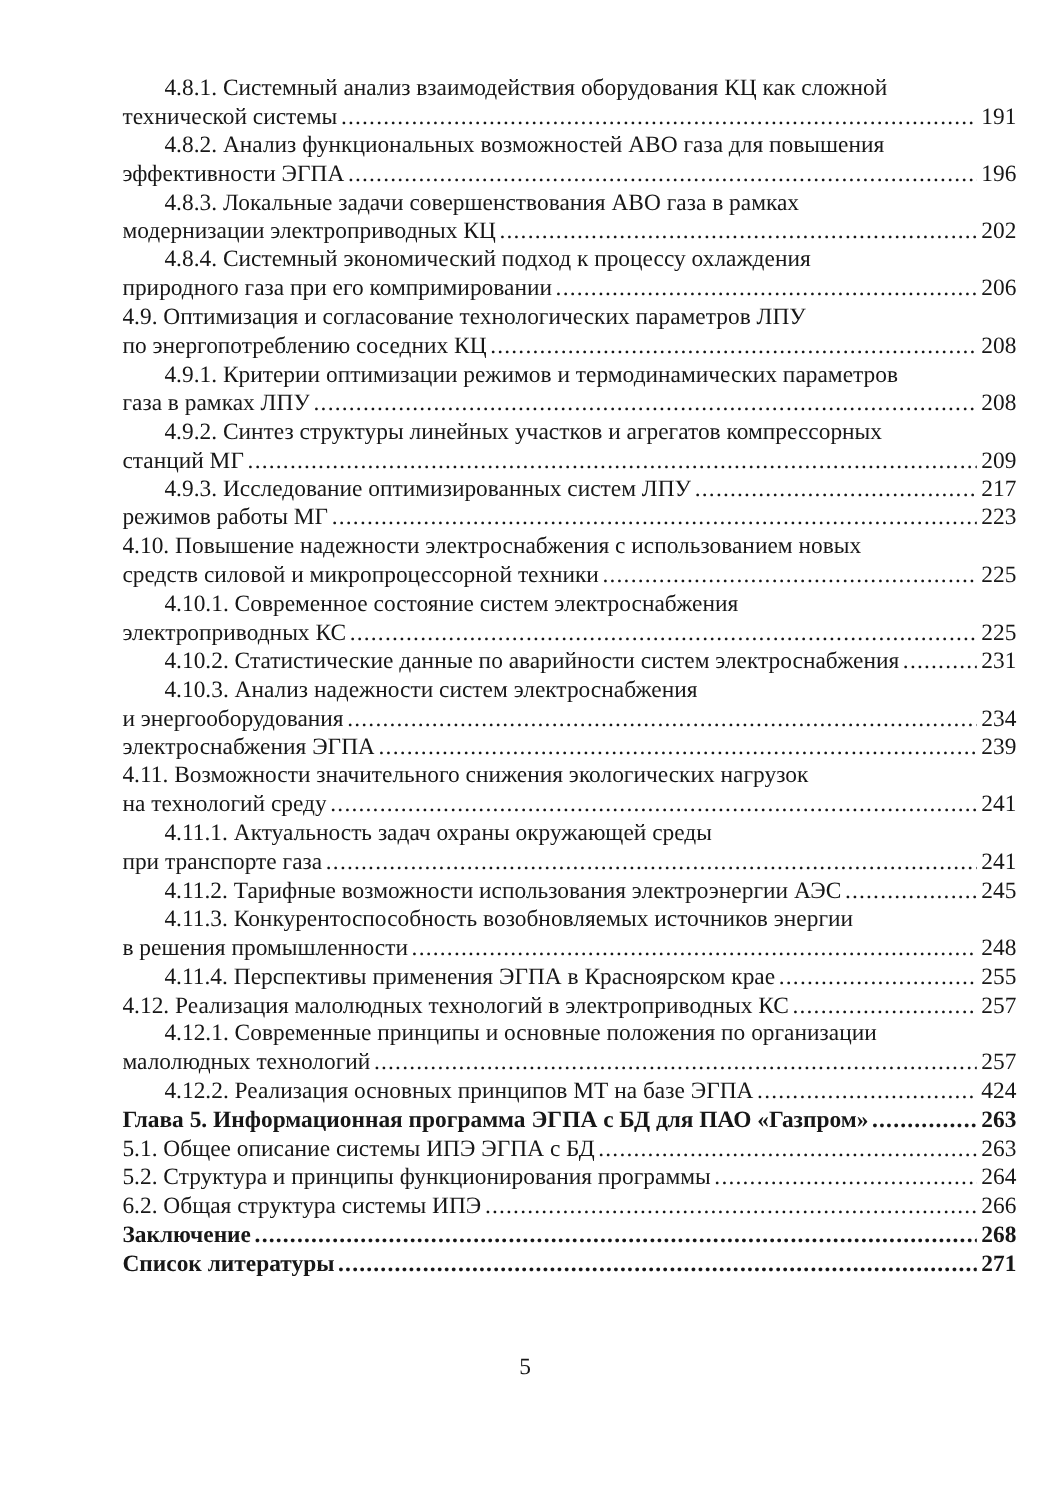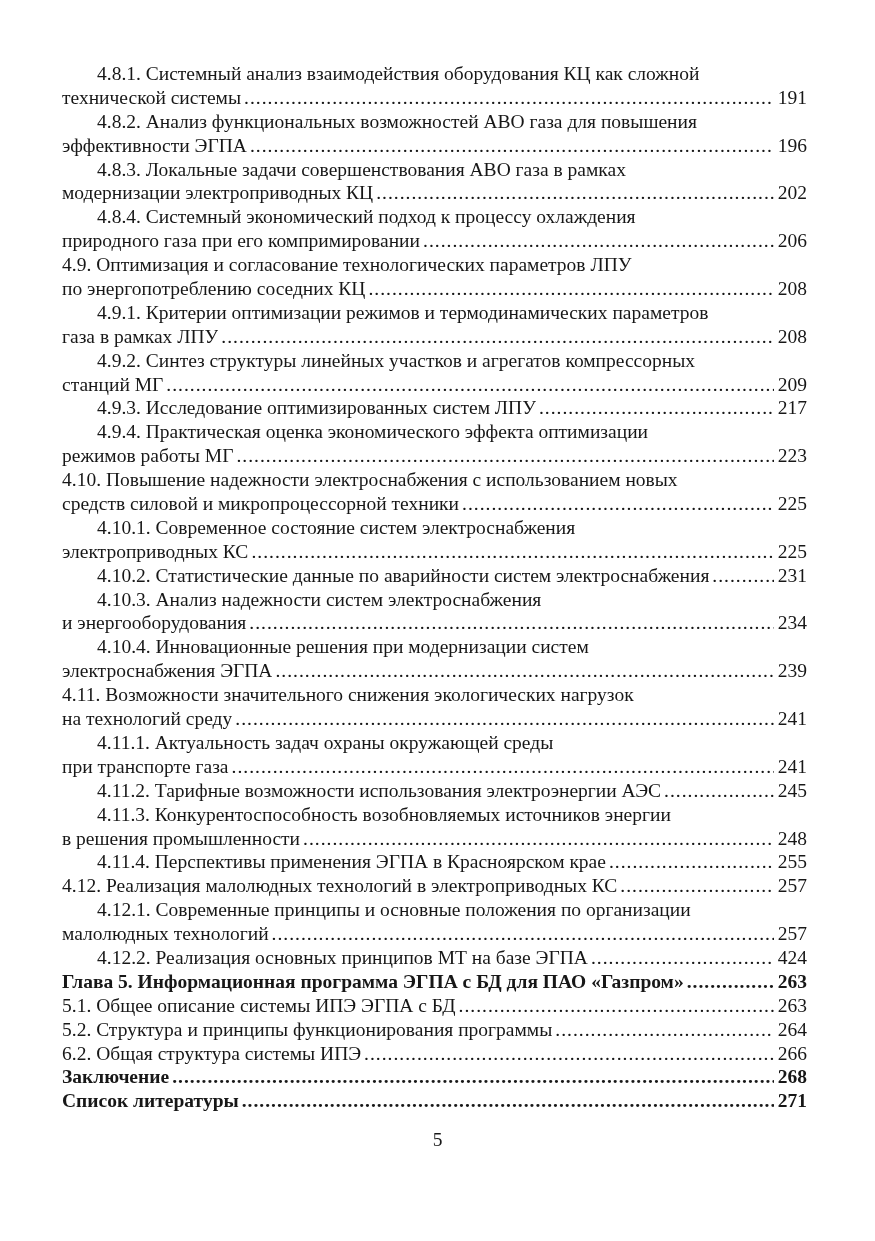--- a/index.html
+++ b/index.html
@@ -9,21 +9,21 @@
     color: #171717;
     font-family: "Liberation Serif", "DejaVu Serif", serif;
   }
   .sheet {
     position: relative;
     width: 875px;
     height: 1241px;
     padding: 62px 68px 0 62px;
     background: #ffffff;
   }
-  .toc { width: 745px; }
+  .toc { width: 745px; margin-left: 40px; }
   .toc-line {
     display: flex;
     align-items: baseline;
     height: 23.9px;
     font-size: 19.5px;
     line-height: 23.9px;
     white-space: nowrap;
   }
   .toc-line.ind { padding-left: 35px; }
   .toc-line.bold { font-weight: bold; }
@@ -105,23 +105,20 @@
       <div class="toc-line">
         <span class="txt">станций МГ</span>
         <span class="dots">........................................................................................................................................................................................................</span>
         <span class="pg">209</span>
       </div>
       <div class="toc-line ind">
         <span class="txt">4.9.3. Исследование оптимизированных систем ЛПУ</span>
         <span class="dots">........................................................................................................................................................................................................</span>
         <span class="pg">217</span>
       </div>
-      <div class="toc-line ind">
-        <span class="txt">4.9.4. Практическая оценка экономического эффекта оптимизации</span>
-      </div>
       <div class="toc-line">
         <span class="txt">режимов работы МГ</span>
         <span class="dots">........................................................................................................................................................................................................</span>
         <span class="pg">223</span>
       </div>
       <div class="toc-line">
         <span class="txt">4.10. Повышение надежности электроснабжения с использованием новых</span>
       </div>
       <div class="toc-line">
         <span class="txt">средств силовой и микропроцессорной техники</span>
@@ -141,23 +138,20 @@
         <span class="dots">........................................................................................................................................................................................................</span>
         <span class="pg">231</span>
       </div>
       <div class="toc-line ind">
         <span class="txt">4.10.3. Анализ надежности систем электроснабжения</span>
       </div>
       <div class="toc-line">
         <span class="txt">и энергооборудования</span>
         <span class="dots">........................................................................................................................................................................................................</span>
         <span class="pg">234</span>
-      </div>
-      <div class="toc-line ind">
-        <span class="txt">4.10.4. Инновационные решения при модернизации систем</span>
       </div>
       <div class="toc-line">
         <span class="txt">электроснабжения ЭГПА</span>
         <span class="dots">........................................................................................................................................................................................................</span>
         <span class="pg">239</span>
       </div>
       <div class="toc-line">
         <span class="txt">4.11. Возможности значительного снижения экологических нагрузок</span>
       </div>
       <div class="toc-line">

